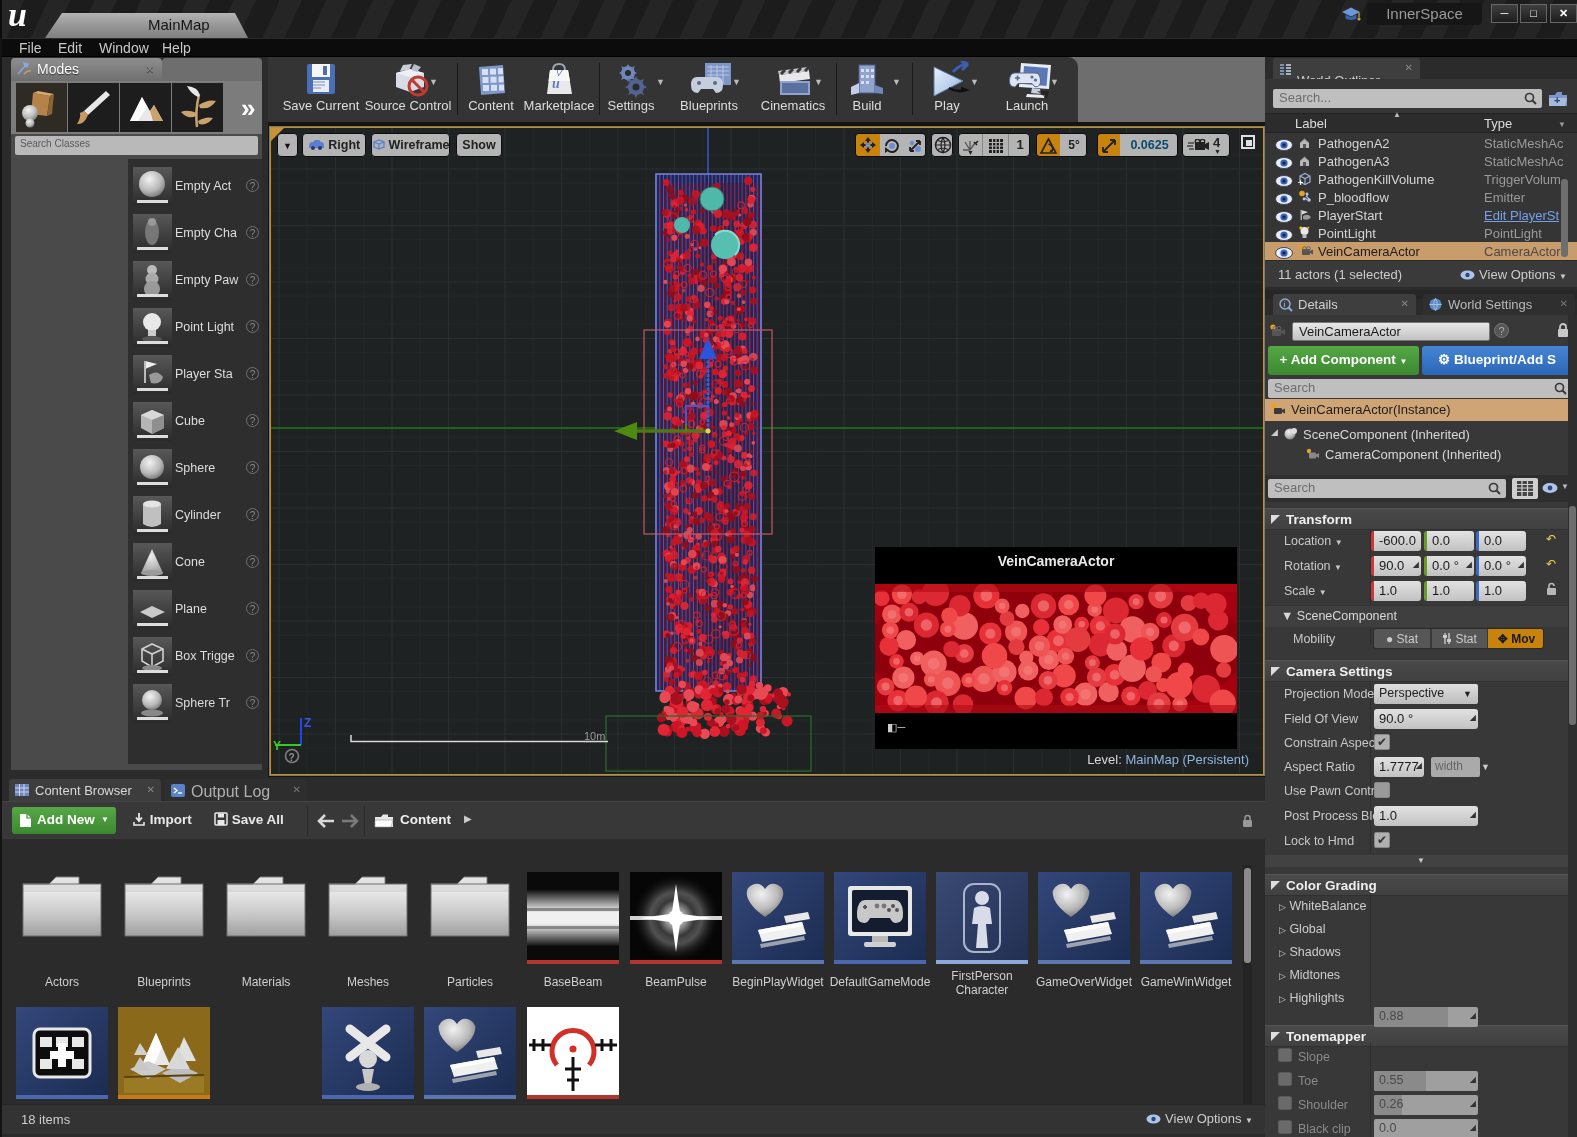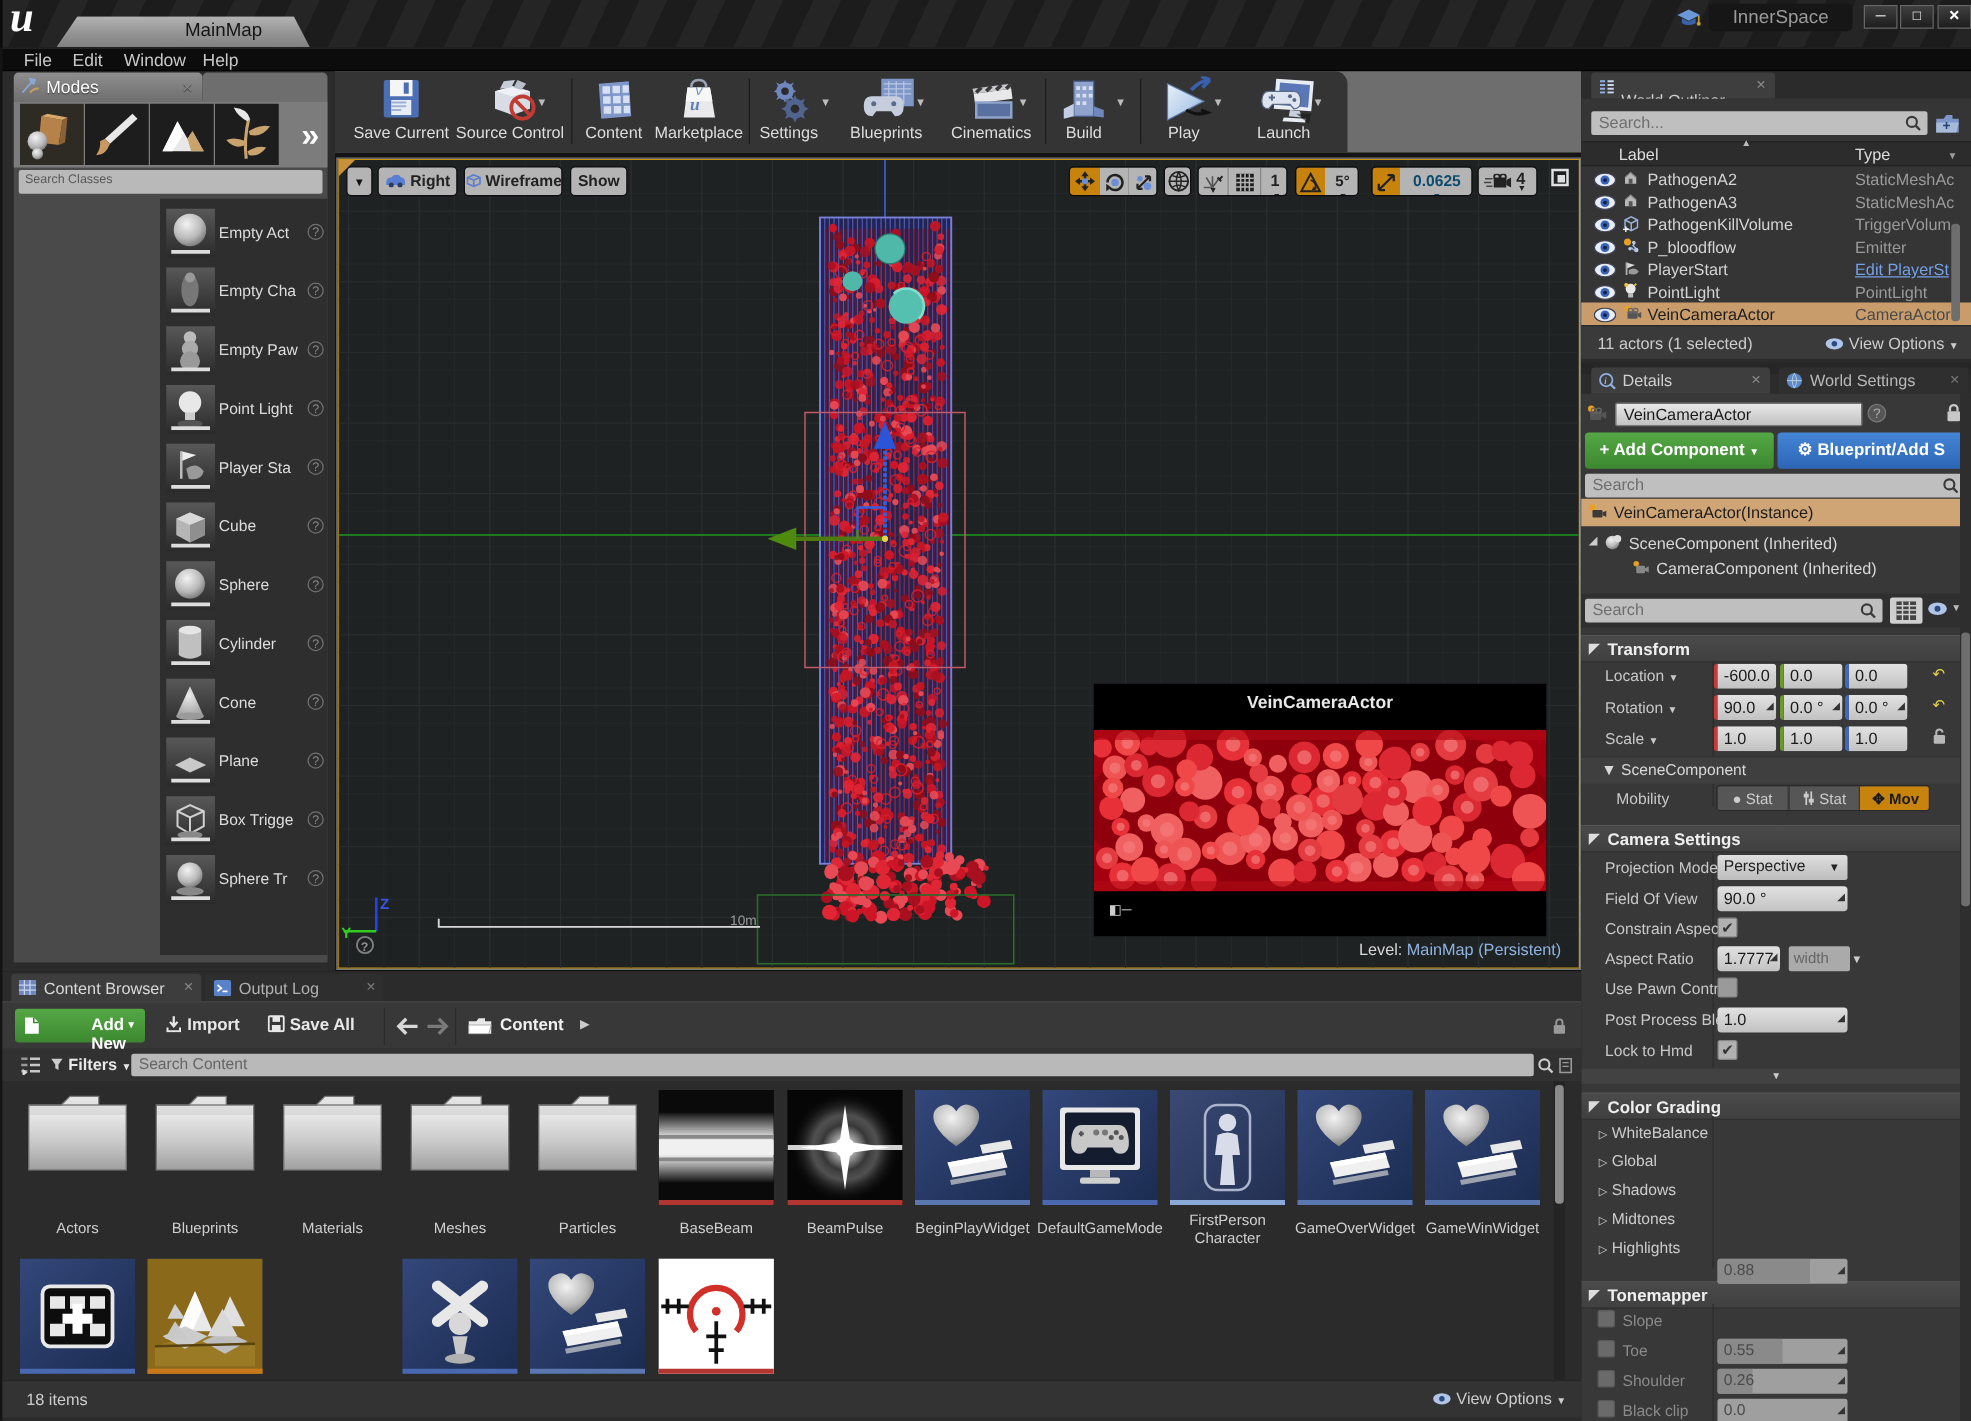--- a/index.html
+++ b/index.html
@@ -2196,30 +2196,30 @@
         </svg>
       <span style="position:absolute;left:26px;top:4px;color:#d8d8d8;font-size:13px;">Content Browser</span>
       <span style="position:absolute;right:6px;top:5px;color:#888;font-size:10px;">✕</span>
     </div>
     <div class="abs" style="left:162px;top:2px;width:143px;height:22px;background:#2e2e2e;border-radius:3px 3px 0 0;">
       <svg width="14" height="13" style="position:absolute;left:7px;top:5px;">
           <rect width="14" height="13" rx="2" fill="#5a82c8"></rect>
           <path d="M3 4 L6 6.5 L3 9" stroke="#fff" stroke-width="1.4" fill="none"></path>
           <path d="M7 9 h4" stroke="#fff" stroke-width="1.4"></path>
         </svg>
-      <span style="position:absolute;left:27px;top:4px;color:#b0b0b0;font-size:13px;">Output Log</span>
+      <span style="position:absolute;left:27px;top:4px;color:#b0b0b0;font-size:16px;">Output Log</span>
       <span style="position:absolute;right:6px;top:5px;color:#777;font-size:10px;">✕</span>
     </div>
     <div class="abs" style="left:0;top:24px;width:1263px;height:38px;background:#383838;border-top:1px solid #444;">
       <div class="abs" style="left:10px;top:5px;width:104px;height:27px;background:linear-gradient(#55a845,#3c8830);border-radius:3px;color:#fff;font-weight:bold;font-size:13.5px;">
         <svg width="13" height="15" style="position:absolute;left:7px;top:6px;">
             <path d="M1 1 L8 1 L12 5 L12 14 L1 14 Z" fill="#fff"></path>
             <path d="M8 1 L8 5 L12 5" fill="none" stroke="#3c8830" stroke-width="1.2"></path>
           </svg>
-        <span style="position:absolute;left:25px;top:5px;margin-left:36px;">Add New</span>
+        <span style="position:absolute;left:25px;top:5px;">Add New</span>
           <span style="position:absolute;right:7px;top:8px;font-size:8px;">▼</span>
       </div>
       <div class="abs" style="left:130px;top:10px;color:#e8e8e8;font-weight:bold;font-size:13.5px;"><svg width="14" height="14" style="vertical-align:-2px;">
             <path d="M7 1 L7 8 M4 5.5 L7 9 L10 5.5" stroke="#e8e8e8" stroke-width="1.8" fill="none"></path>
             <path d="M2 10 L2 13 L12 13 L12 10" stroke="#e8e8e8" stroke-width="1.6" fill="none"></path>
           </svg> Import</div>
       <div class="abs" style="left:212px;top:10px;color:#e8e8e8;font-weight:bold;font-size:13.5px;"><svg width="14" height="14" style="vertical-align:-2px;">
             <rect x="1" y="1" width="12" height="12" rx="1" fill="none" stroke="#e8e8e8" stroke-width="1.5"></rect>
             <rect x="4" y="1.5" width="6" height="4" fill="#e8e8e8"></rect>
             <rect x="3.5" y="8" width="7" height="5" fill="#e8e8e8"></rect>
@@ -2234,39 +2234,20 @@
       <div class="abs" style="left:362px;top:4px;width:1px;height:30px;background:#2a2a2a;"></div>
       <svg width="20" height="16" style="position:absolute;left:372px;top:11px;">
           <path d="M1 4 L7 4 L9 1.5 L14 1.5 L14 4 L19 4 L19 14 L1 14 Z" fill="#e8e8e8"></path>
           <path d="M1 7 L19 7 L17 14 L1 14 Z" fill="#fff" stroke="#999" stroke-width="0.6"></path>
         </svg>
       <span class="abs" style="left:398px;top:10px;color:#efefef;font-weight:bold;font-size:13.5px;">Content</span>
       <span class="abs" style="left:462px;top:11px;color:#ccc;font-size:10px;">▶</span>
       <svg width="11" height="14" style="position:absolute;left:1240px;top:12px;">
           <rect x="1" y="6" width="9" height="7" rx="1" fill="#999"></rect>
           <path d="M3 6 V4 a2.5 2.5 0 0 1 5 0 V6" fill="none" stroke="#999" stroke-width="1.5"></path>
-        </svg>
-    </div>
-    <div class="abs" style="left:0;top:62px;width:1263px;height:26px;background:#313131;">
-      <svg width="17" height="15" style="position:absolute;left:14px;top:6px;">
-          <path d="M1 2h5M1 7h5M1 12h5" stroke="#999" stroke-width="2"></path>
-          <path d="M8 2h8M8 7h8M8 12h8" stroke="#c8c8c8" stroke-width="2"></path>
-          <path d="M2 10 L6 13 L2 16" fill="#ddd"></path>
-        </svg>
-      <span class="abs" style="left:38px;top:5px;color:#e8e8e8;font-size:13px;font-weight:bold;"><svg width="11" height="11" style="vertical-align:-1px;">
-            <path d="M1 1 L10 1 L6.8 5.5 L6.8 10 L4.2 8.5 L4.2 5.5 Z" fill="#ccc"></path>
-          </svg> Filters <span style="font-size:8px;">▼</span></span>
-      <div class="abs" style="left:103px;top:4px;width:1122px;height:18px;background:#b9b9b9;border-radius:2px;color:#666;font-size:12.5px;padding:1px 6px;">Search Content</div>
-      <svg width="13" height="13" style="position:absolute;left:1228px;top:7px;">
-          <circle cx="5.5" cy="5.5" r="4" fill="none" stroke="#ccc" stroke-width="1.7"></circle>
-          <path d="M8.5 8.5 L12 12" stroke="#ccc" stroke-width="1.9"></path>
-        </svg>
-      <svg width="11" height="13" style="position:absolute;left:1245px;top:7px;">
-          <rect x="1" y="1" width="9" height="11" fill="none" stroke="#999" stroke-width="1.3"></rect>
-          <path d="M3 4h5M3 7h5" stroke="#999" stroke-width="1"></path>
         </svg>
     </div>
     <div class="abs" style="left:0;top:88px;width:1263px;height:239px;background:#2b2b2b;">
         <div class="abs" style="left:1241px;top:0px;width:9px;height:239px;background:#242424;"></div>
         <div class="abs" style="left:1242px;top:3px;width:7px;height:95px;background:#8a8a8a;border-radius:3px;"></div>
         <svg width="0" height="0" style="position:absolute;">
           <defs>
             <linearGradient id="gbeamv" x1="0" y1="0" x2="0" y2="1">
               <stop offset="0%" stop-color="#111"></stop>
               <stop offset="35%" stop-color="#ddd"></stop>

